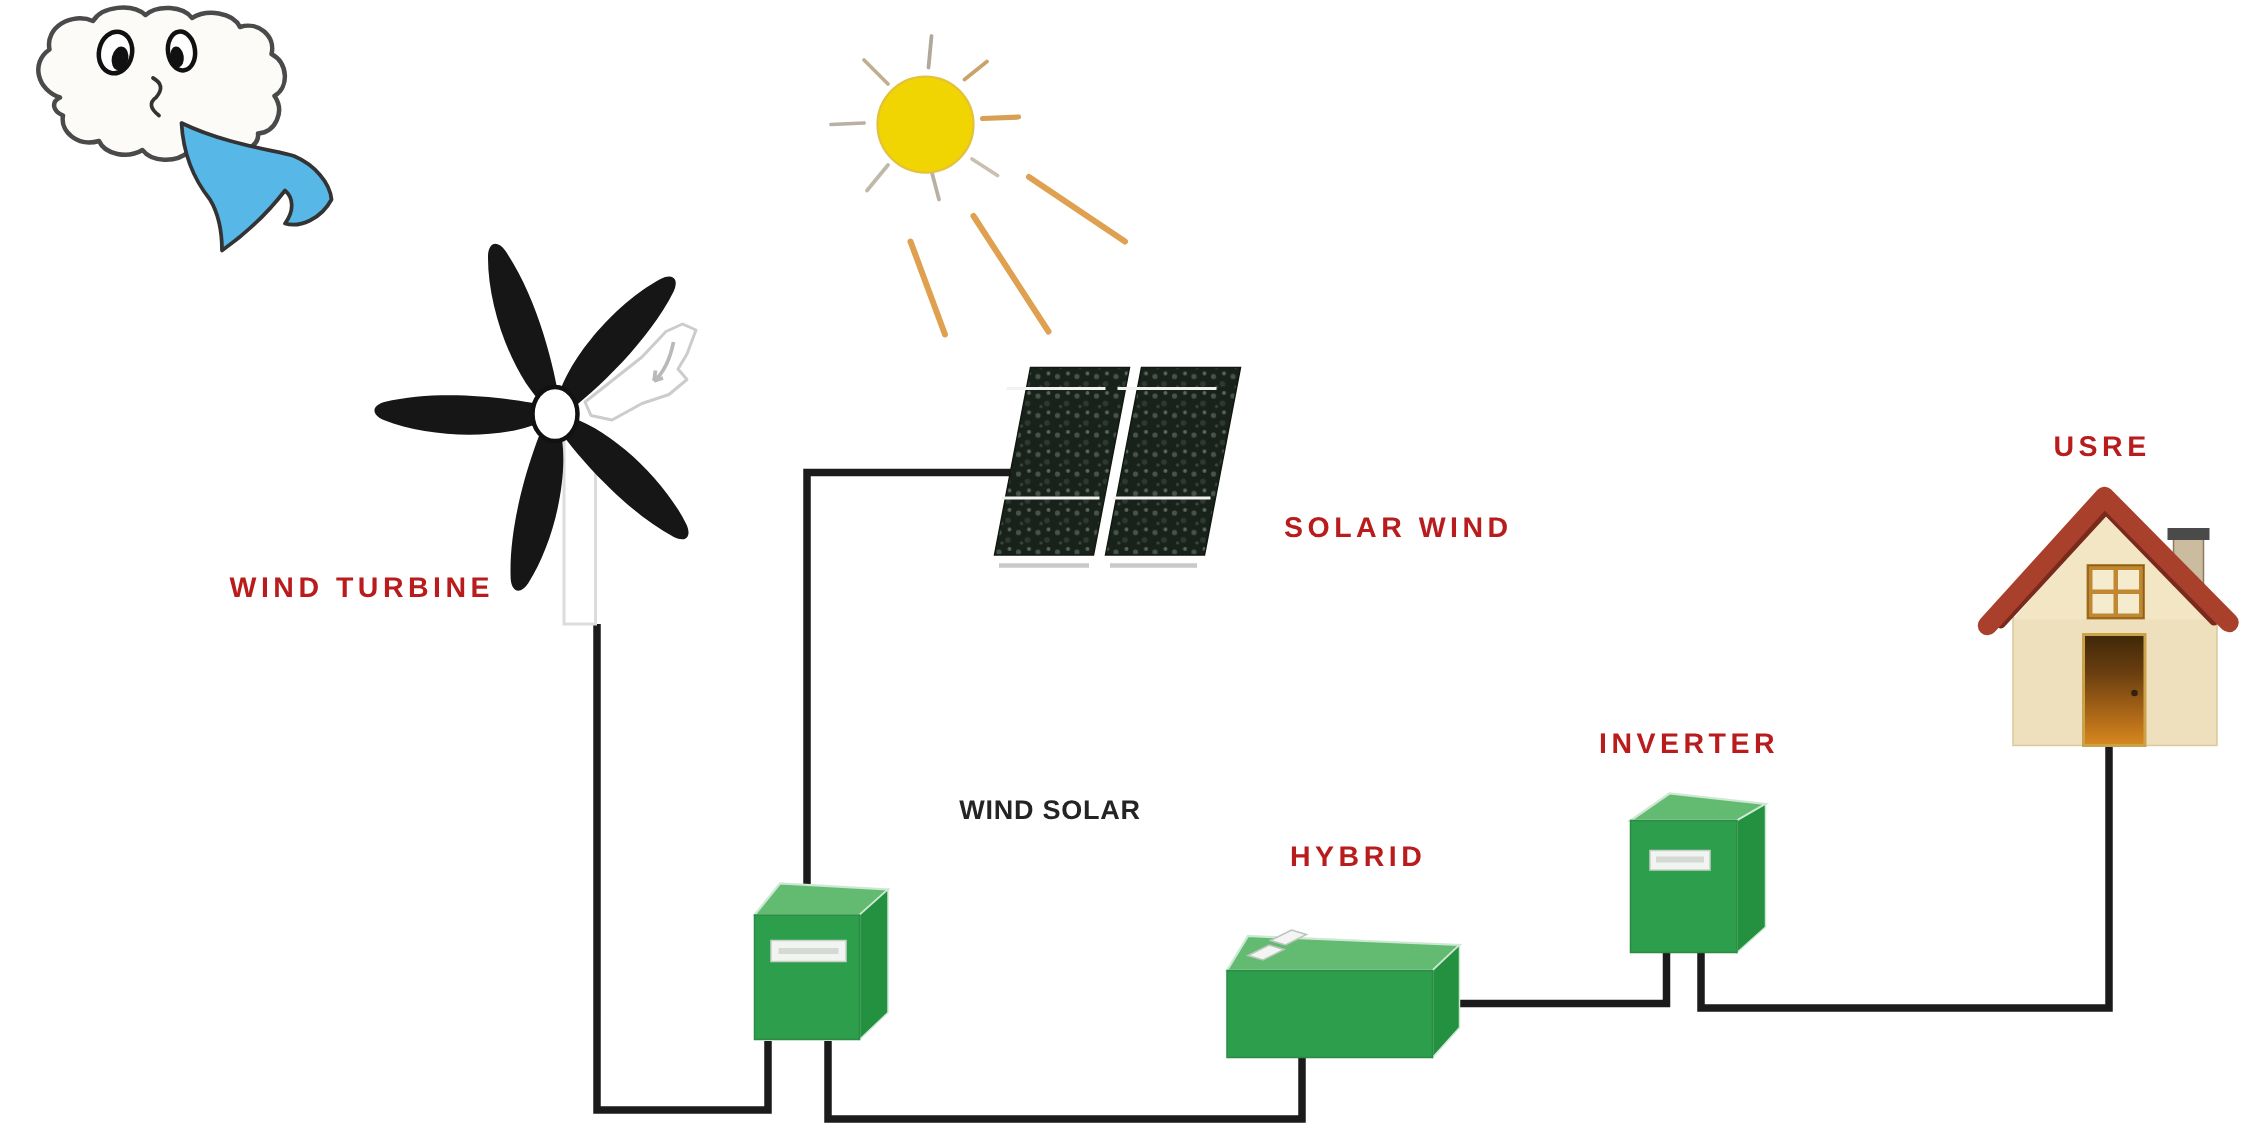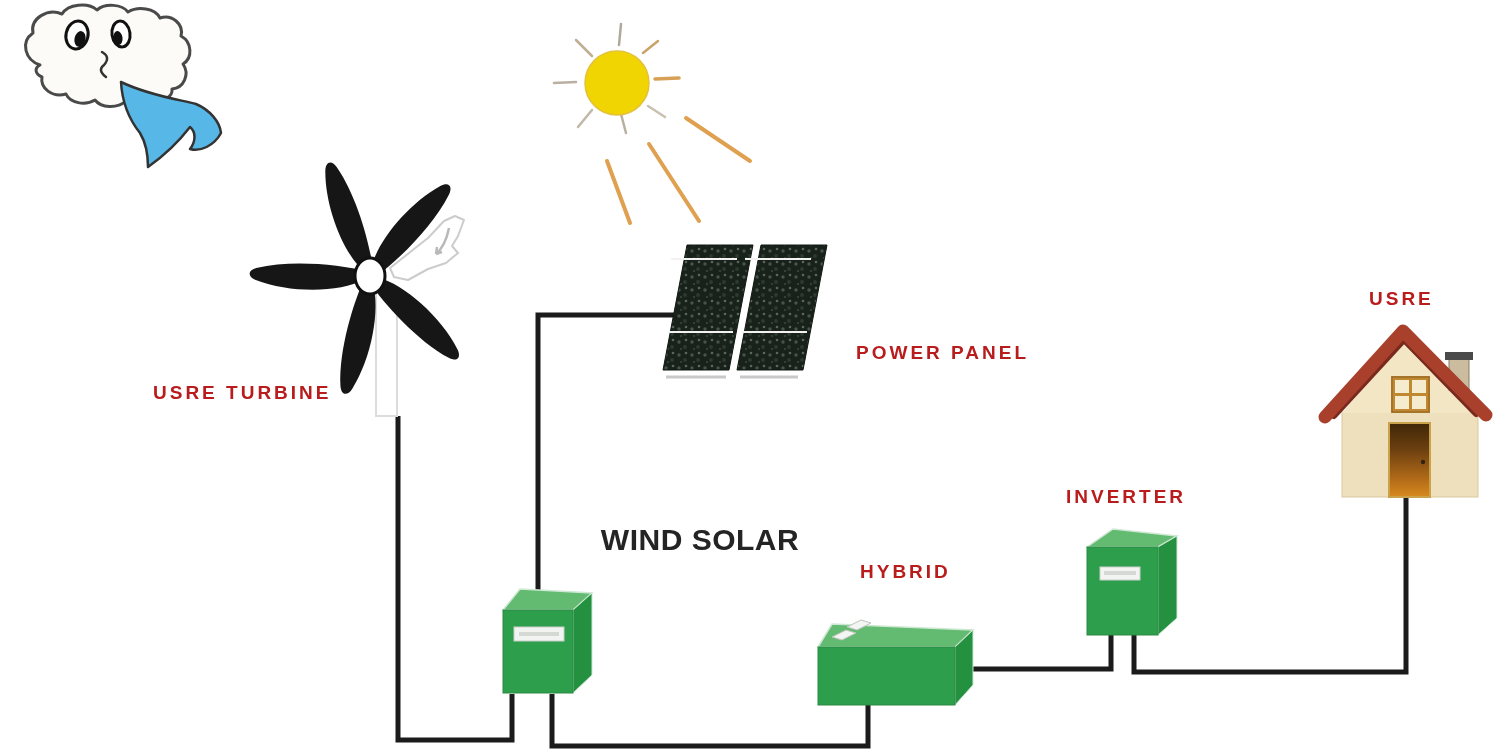--- a/index.html
+++ b/index.html
@@ -13,21 +13,21 @@
     font-weight:600;font-size:19px;letter-spacing:3px;color:#b91c1c;
     white-space:nowrap;user-select:none;
   }
   .lbl-wind-turbine{left:153px;top:382px;}
   .lbl-solar-panel{left:856px;top:342px;}
   .lbl-battery{left:860px;top:561px;}
   .lbl-inverter{left:1066px;top:486px;}
   .lbl-usre{left:1369px;top:288px;}
   .lbl-controller{
     left:588px;top:524px;width:224px;text-align:center;
-    font-size:30px;font-weight:700;letter-spacing:0.5px;line-height:32px;color:#242424;
+    font-size:18px;font-weight:700;letter-spacing:0.5px;line-height:32px;color:#242424;
   }
   .lbl-controller div{white-space:nowrap;}
 </style>
 </head>
 <body>
 
 <div class="stage">
 
   <svg width="1500" height="751" viewBox="0 0 1500 751">
     <defs>
@@ -164,22 +164,22 @@
         <line x1="1394" y1="394.5" x2="1427" y2="394.5" stroke="#c08830" stroke-width="3"></line>
         <rect x="1392" y="377" width="37" height="35" fill="none" stroke="#8a6022" stroke-width="1"></rect>
       </g>
       <g>
         <rect x="1389" y="423" width="41" height="74" fill="url(#doorgrad)" stroke="#caa24a" stroke-width="2"></rect>
         <circle cx="1423" cy="462" r="2.2" fill="#332211"></circle>
       </g>
     </g>
   </svg>
 
-  <div class="label lbl-wind-turbine">USRE TURBINE</div>
-  <div class="label lbl-solar-panel">POWER PANEL</div>
+  <div class="label lbl-wind-turbine">WIND TURBINE</div>
+  <div class="label lbl-solar-panel">SOLAR WIND</div>
   <div class="label lbl-controller">
     <div>WIND SOLAR</div>
   </div>
   <div class="label lbl-battery">HYBRID</div>
   <div class="label lbl-inverter">INVERTER</div>
   <div class="label lbl-usre">USRE</div>
 
 </div>
 
 </body></html>

